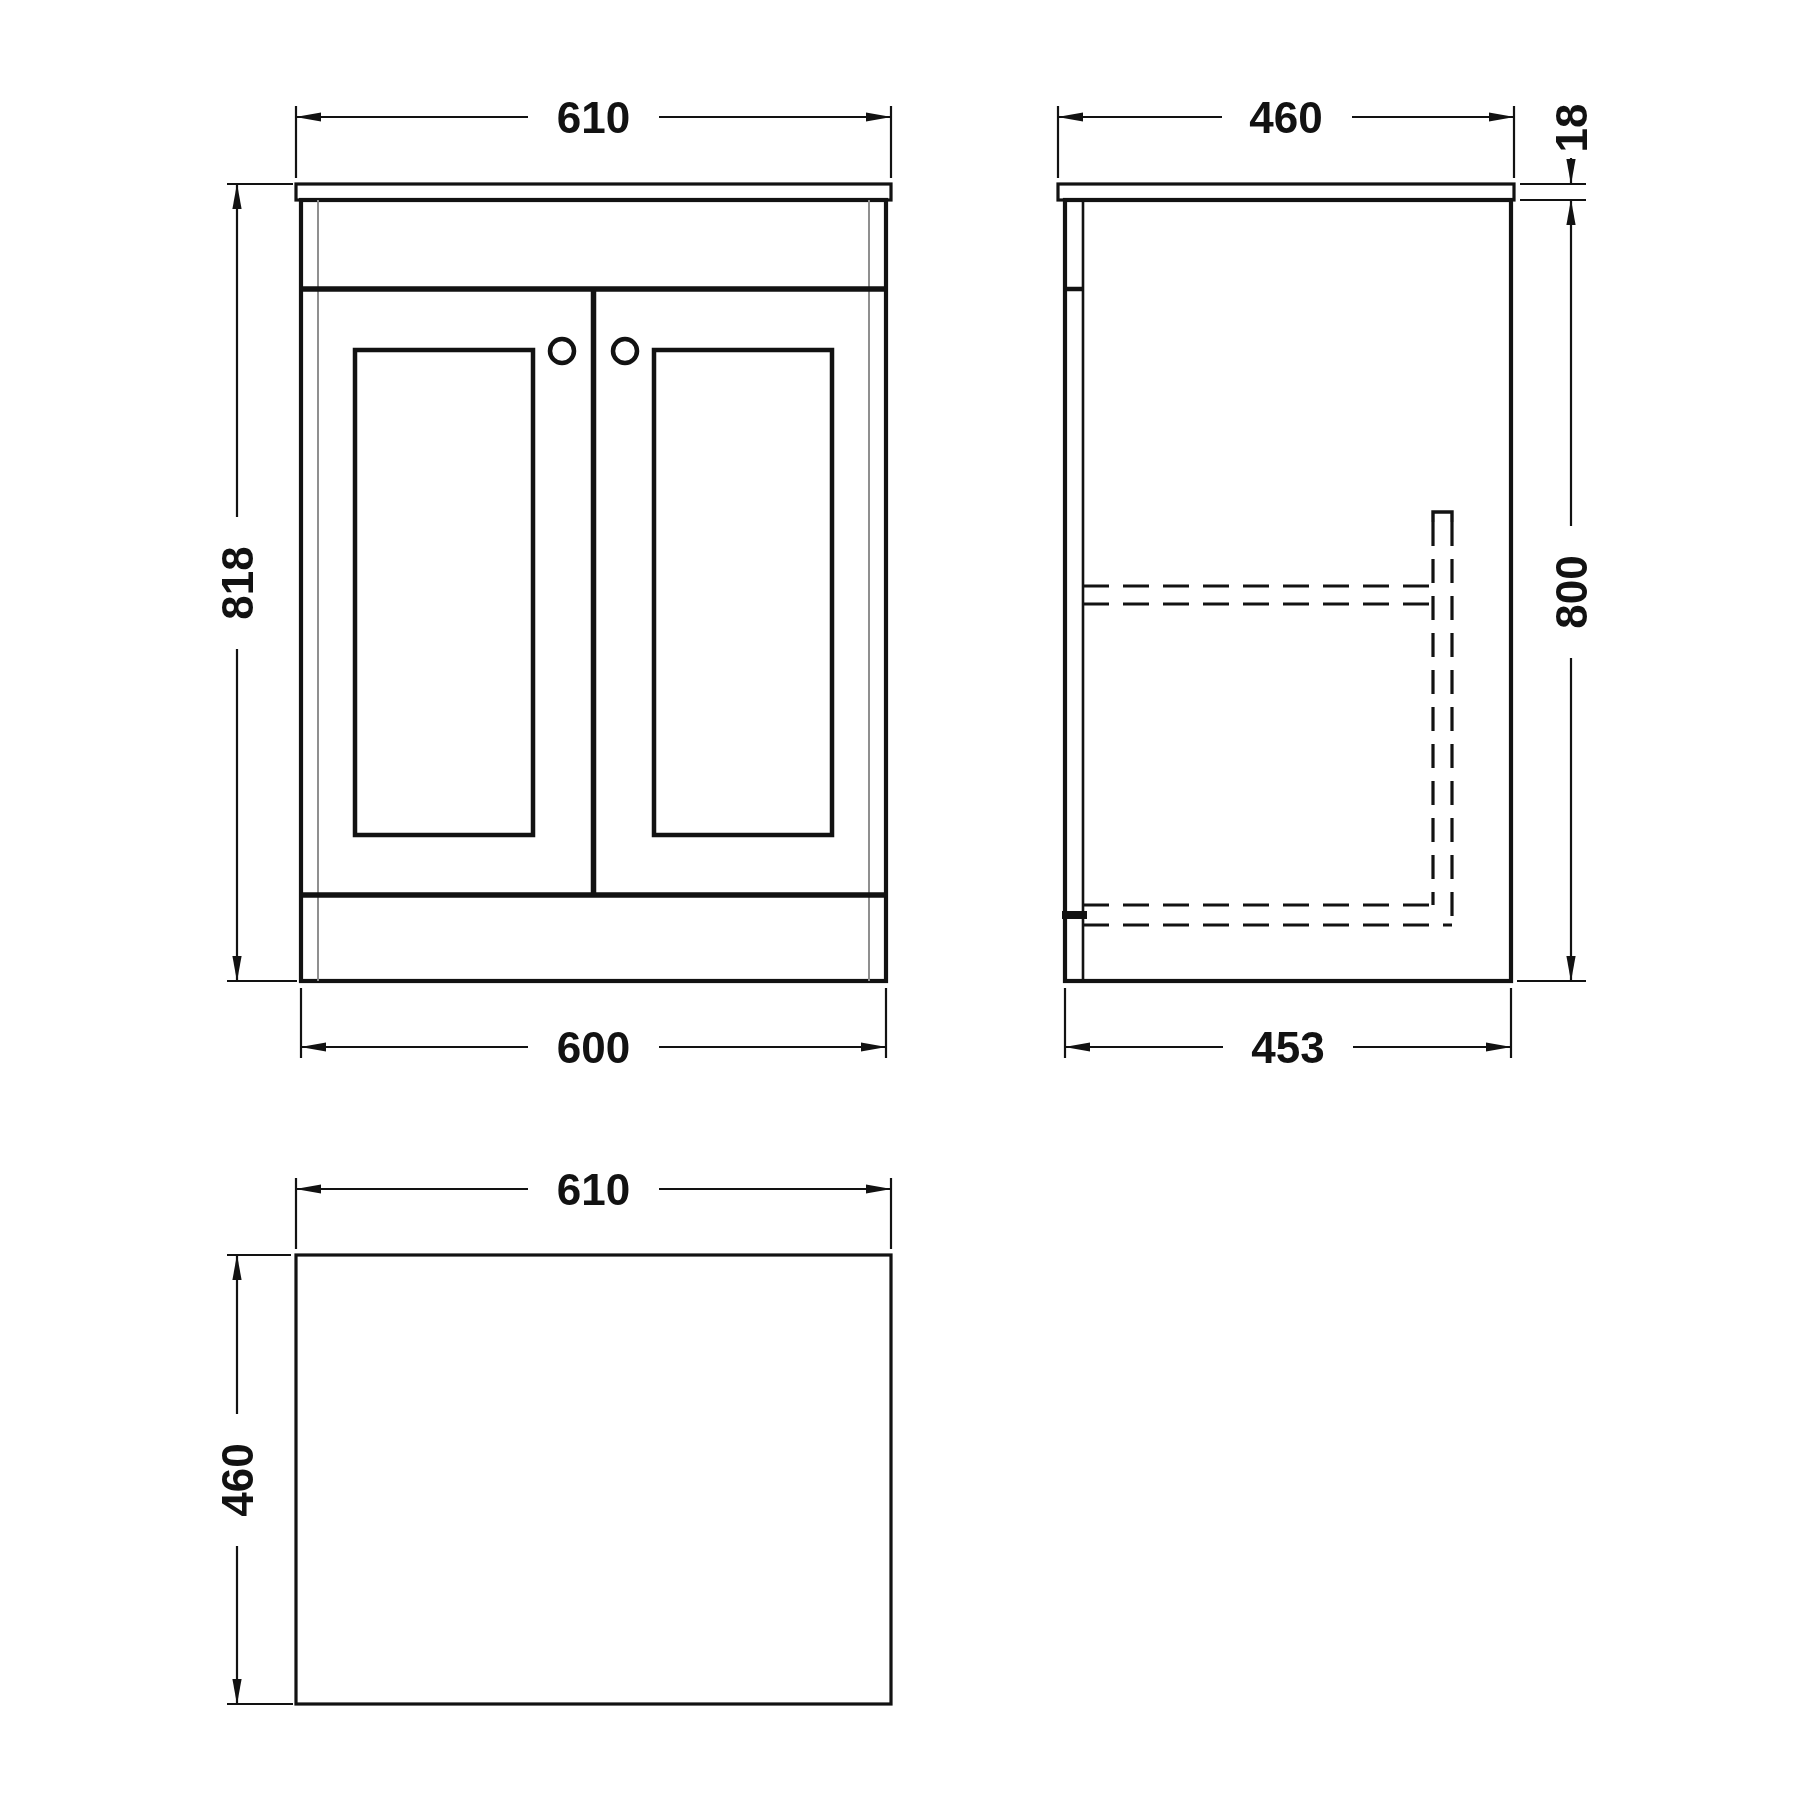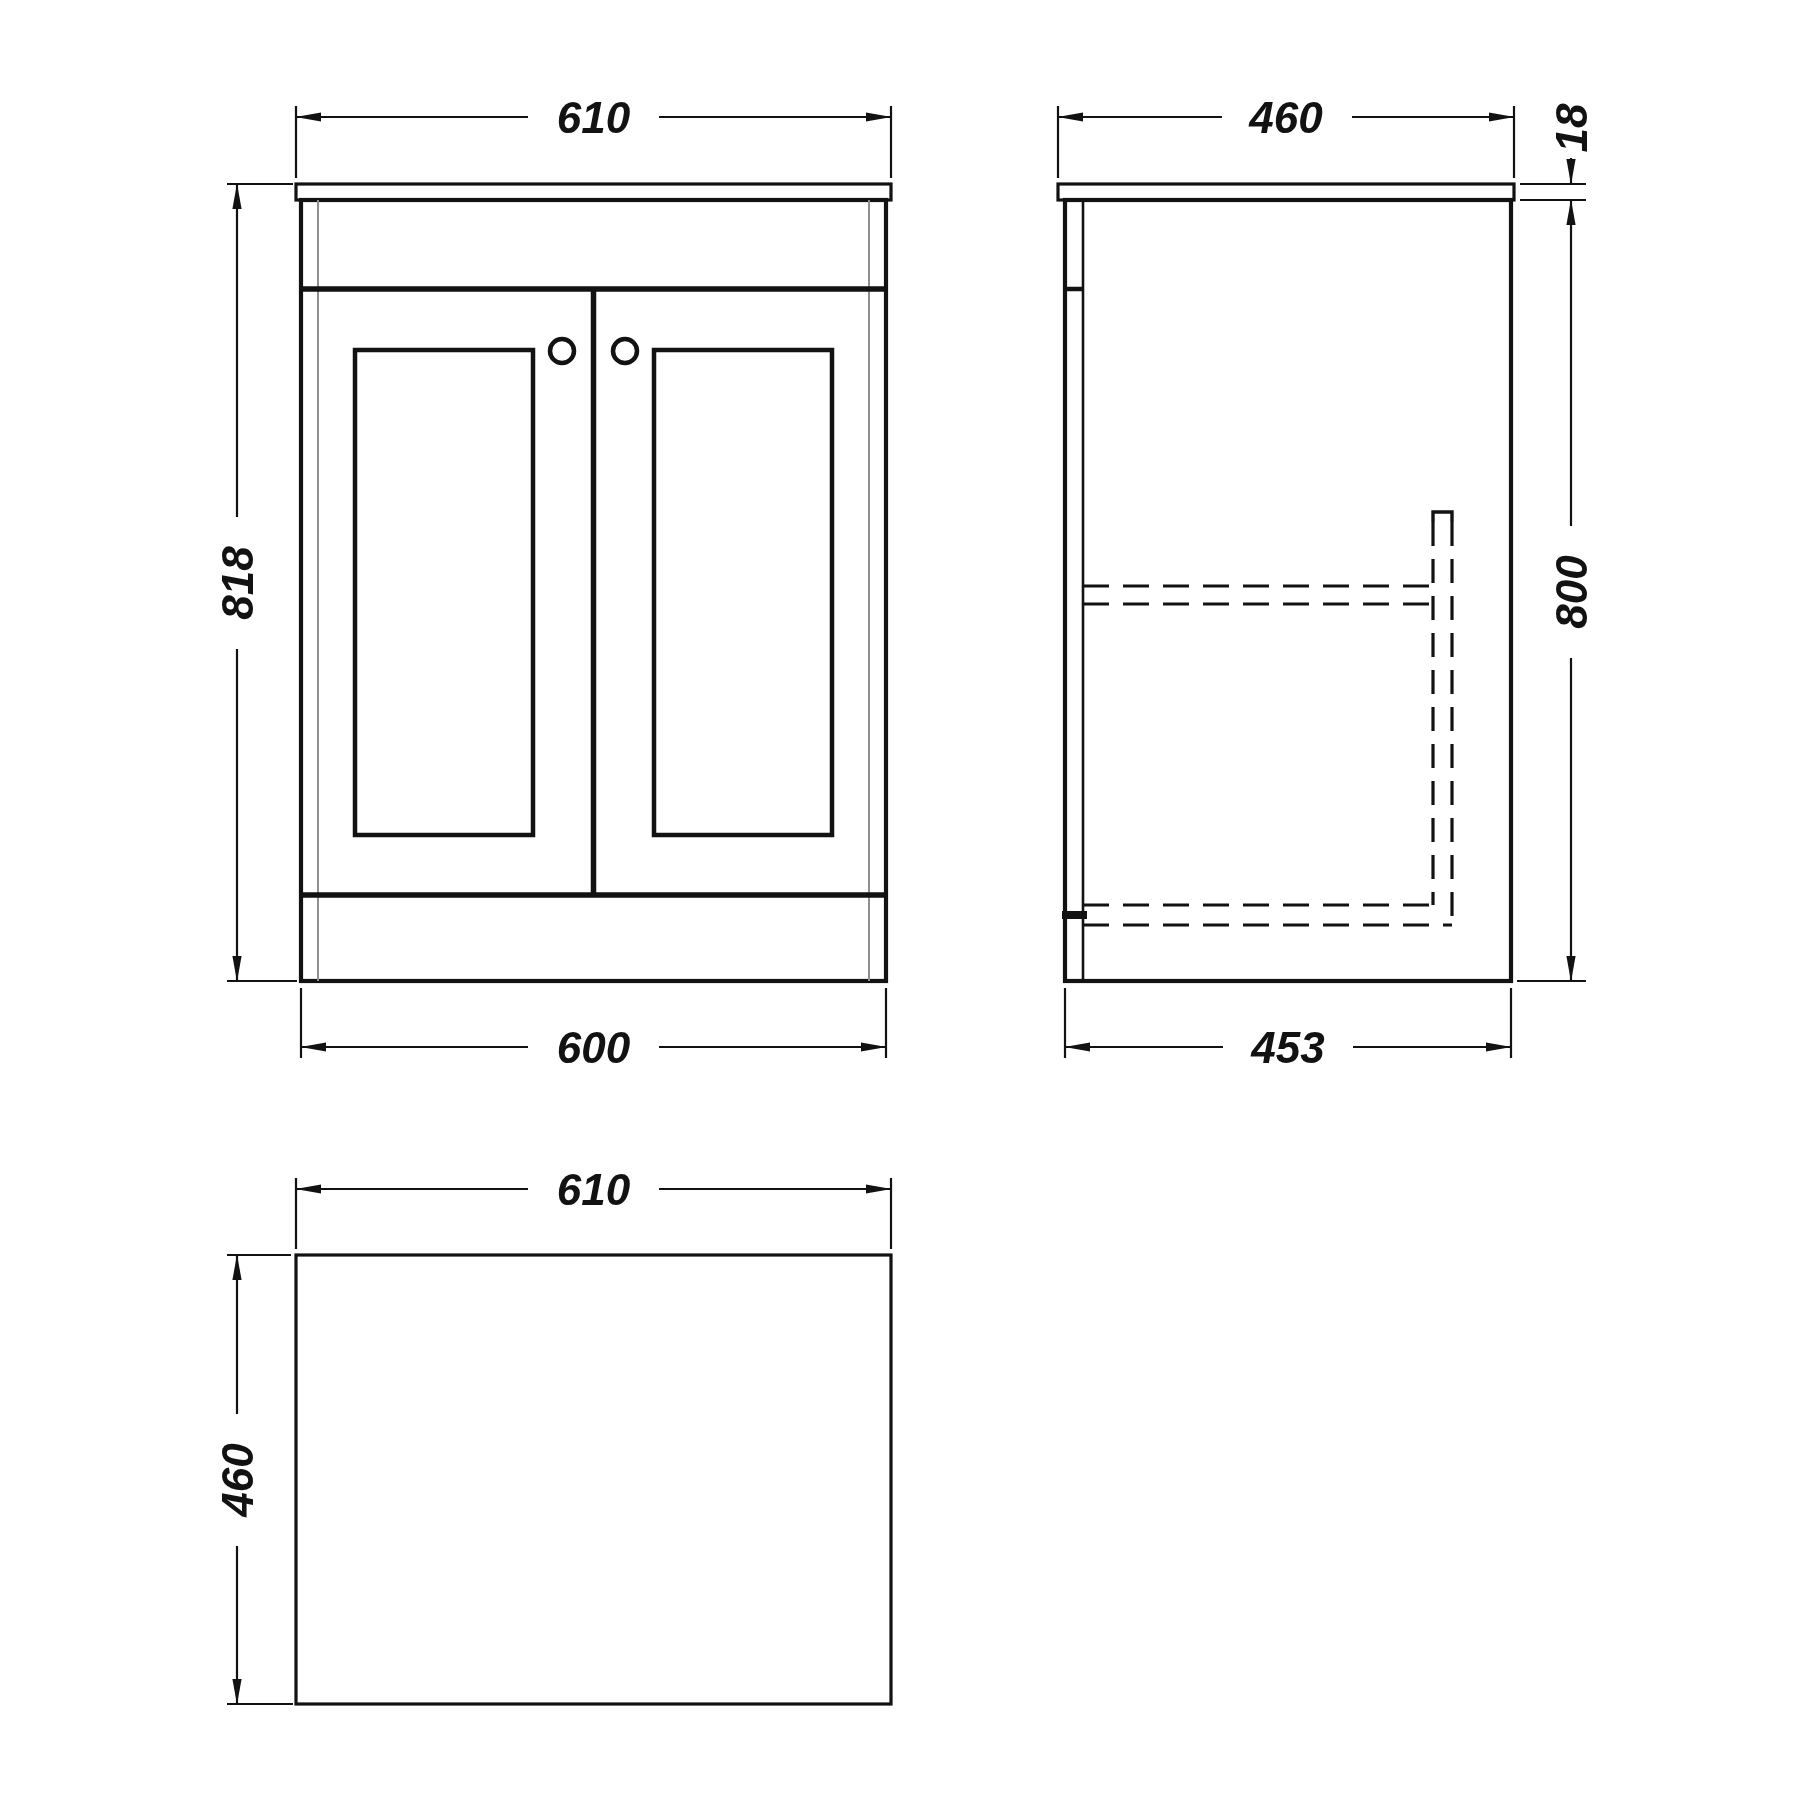--- a/index.html
+++ b/index.html
@@ -1,20 +1,19 @@
 <!DOCTYPE html>
 <html><head>
 <meta charset="utf-8">
 <style>
   html, body { margin: 0; padding: 0; background: #ffffff; }
   .canvas-wrap {
     width: 1800px; height: 1800px; background: #ffffff;
     position: relative; overflow: hidden;
     font-family: "Liberation Sans", sans-serif;
-    font-style: italic;
   }
   svg { display: block; }
   .outline   { fill: none; stroke: #121212; stroke-width: 3.2; }
   .outline-heavy { fill: none; stroke: #121212; stroke-width: 4.2; }
   .rail      { stroke: #121212; stroke-width: 5.5; }
   .panel     { fill: none; stroke: #121212; stroke-width: 4.5; }
   .knob      { fill: #ffffff; stroke: #121212; stroke-width: 4.5; }
   .thinline  { stroke: #8f8f8f; stroke-width: 2; }
   .stile     { stroke: #121212; stroke-width: 2.6; }
   .tick      { stroke: #121212; stroke-width: 4.5; }

